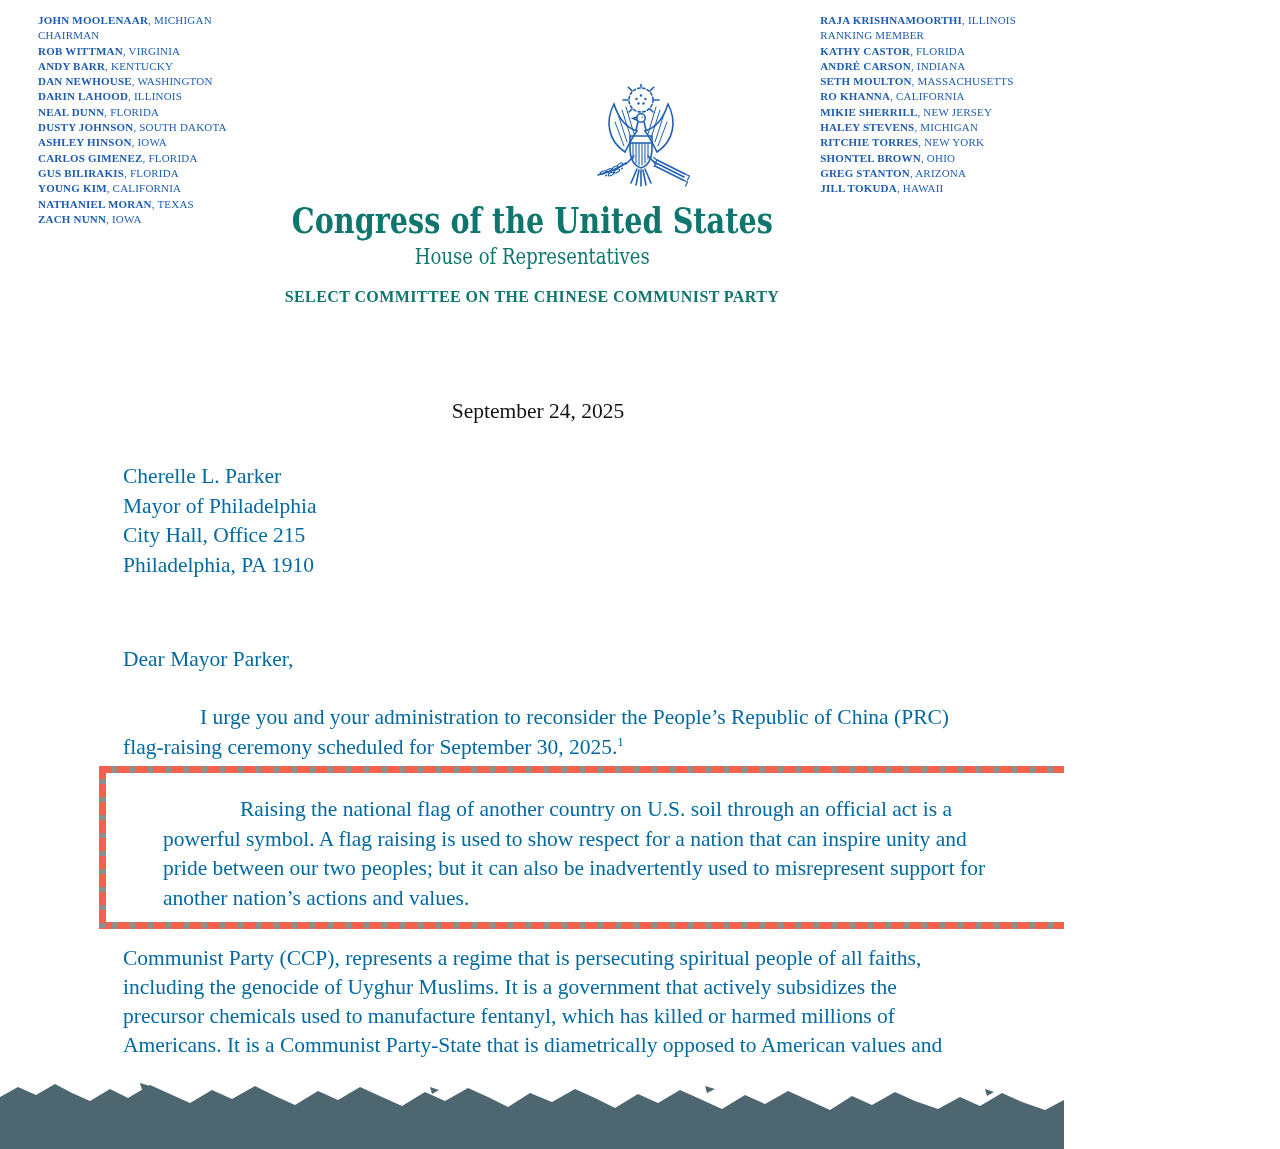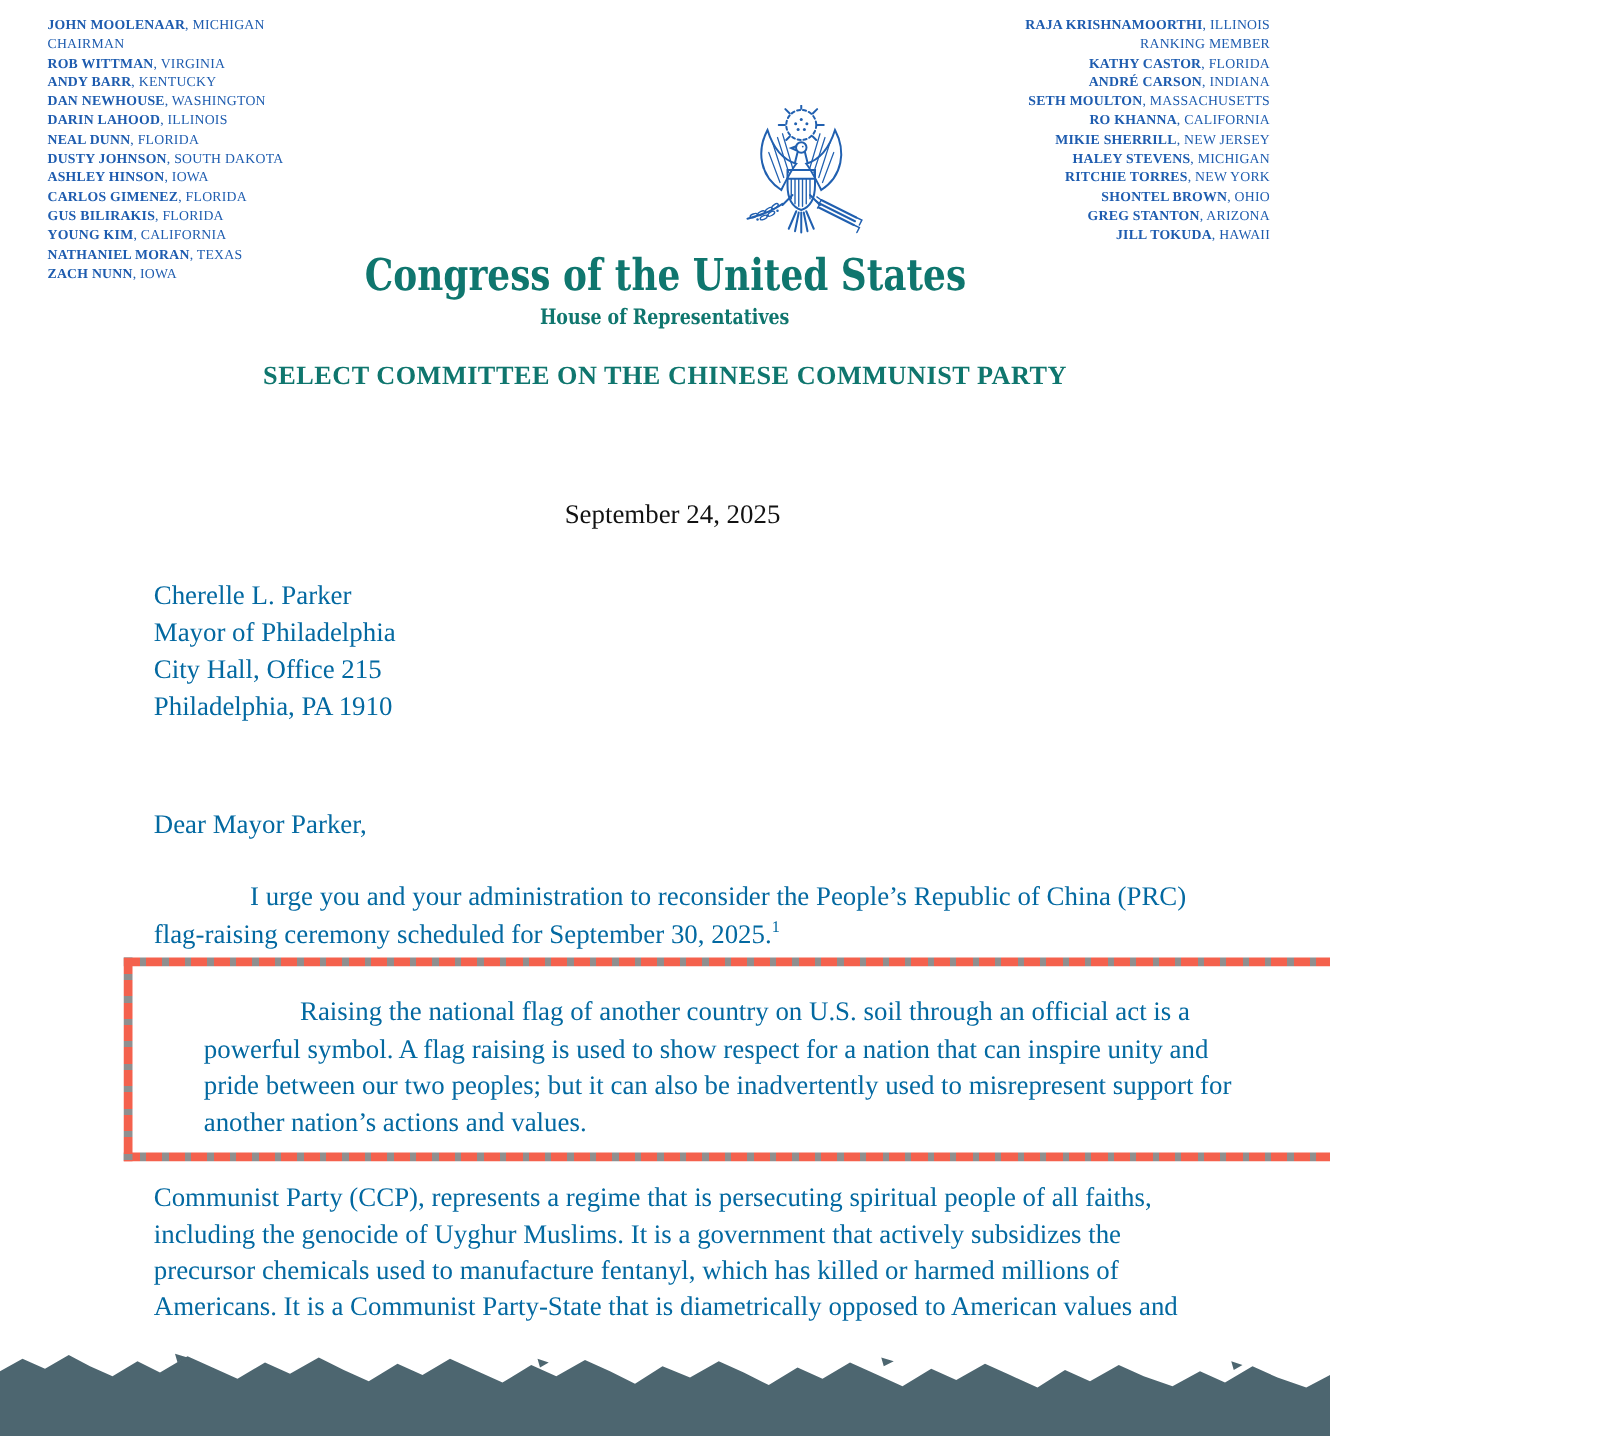--- a/index.html
+++ b/index.html
@@ -3,32 +3,32 @@
 <meta charset="utf-8">
 <style>
   html,body{margin:0;padding:0;background:#ffffff;}
   .page{position:relative;width:1064px;height:1149px;background:#ffffff;overflow:hidden;
         font-family:"Liberation Serif",serif;color:#121212;}
 
   
   .members{position:absolute;top:13px;color:#1e5caf;font-size:11px;line-height:15.3px;
            font-family:"Liberation Serif",serif;letter-spacing:.2px;}
   .members-left{left:38px;text-align:left;}
-  .members-right{right:48px;text-align:right;}
+  .members-right{right:48px;}
   .m-name{font-weight:bold;}
   .m-state{font-weight:normal;}
   .m-role{font-weight:normal;}
 
   
   .seal{position:absolute;left:582px;top:84px;}
   .center-line{position:absolute;left:0;right:0;text-align:center;color:#0f766e;}
   .org1{top:200px;font-family:"DejaVu Serif",serif;font-weight:bold;font-size:35px;}
-  .org2{top:244px;font-family:"DejaVu Serif",serif;font-weight:bold;font-size:17px;}
+  .org2{top:244px;font-family:"DejaVu Serif",serif;font-weight:normal;font-size:22px;}
   .org1 .squeeze,.org2 .squeeze{display:inline-block;transform:scaleX(.82);}
-  .committee{top:288px;font-family:"Liberation Serif",serif;font-weight:bold;font-size:21px;letter-spacing:.4px;}
+  .committee{top:288px;font-family:"Liberation Serif",serif;font-weight:bold;font-size:16px;letter-spacing:.4px;}
 
   
   .bodytext{position:absolute;font-size:21.5px;line-height:29.5px;white-space:nowrap;color:#0369a1;}
   .date-line{top:399px;left:12px;right:0;text-align:center;white-space:nowrap;position:absolute;
              font-size:21.5px;color:#121212;}
   .addr{top:462px;left:123px;}
   .salutation{top:645px;left:123px;}
   .para1{top:703px;left:123px;}
   .boxpara{top:795px;left:123px;margin-left:40px;}
   .para2{top:944px;left:123px;line-height:29px;}

